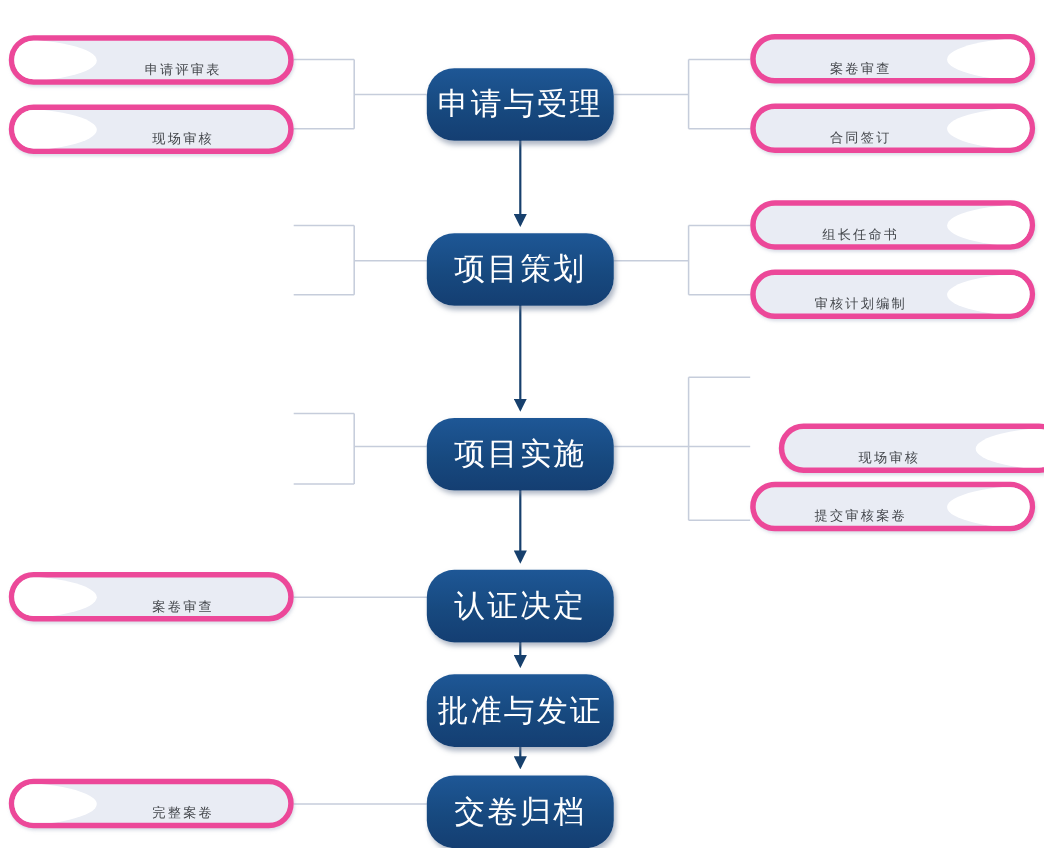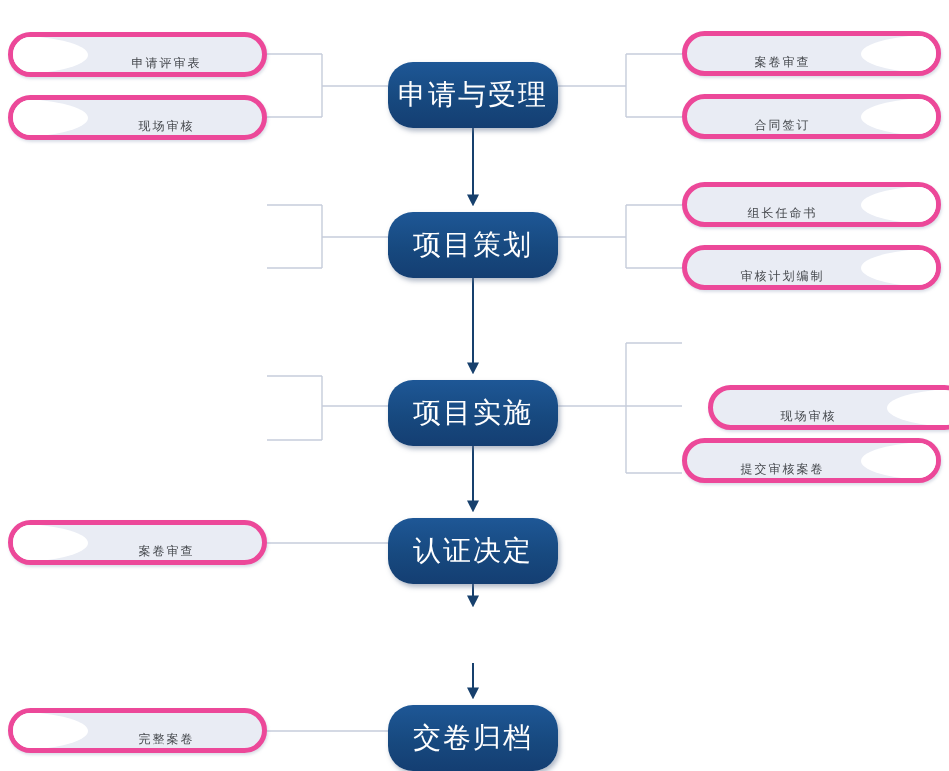--- a/index.html
+++ b/index.html
@@ -119,20 +119,23 @@
   </div>
   <div class="stage" style="left:388px; top:212px">
     <span class="stage-label">项目策划</span>
   </div>
   <div class="stage" style="left:388px; top:380px">
     <span class="stage-label">项目实施</span>
   </div>
   <div class="stage" style="left:388px; top:518px">
     <span class="stage-label">认证决定</span>
   </div>
+  <div class="stage" style="left:388px; top:613px">
+    <span class="stage-label">批准与发证</span>
+  </div>
   <div class="stage" style="left:388px; top:705px">
     <span class="stage-label">交卷归档</span>
   </div>
 
   <div class="pill left" style="left:8px; top:32px">
     <span class="crescent"></span>
     <span class="pill-label">申请评审表</span>
   </div>
   <div class="pill left" style="left:8px; top:95px">
     <span class="crescent"></span>

